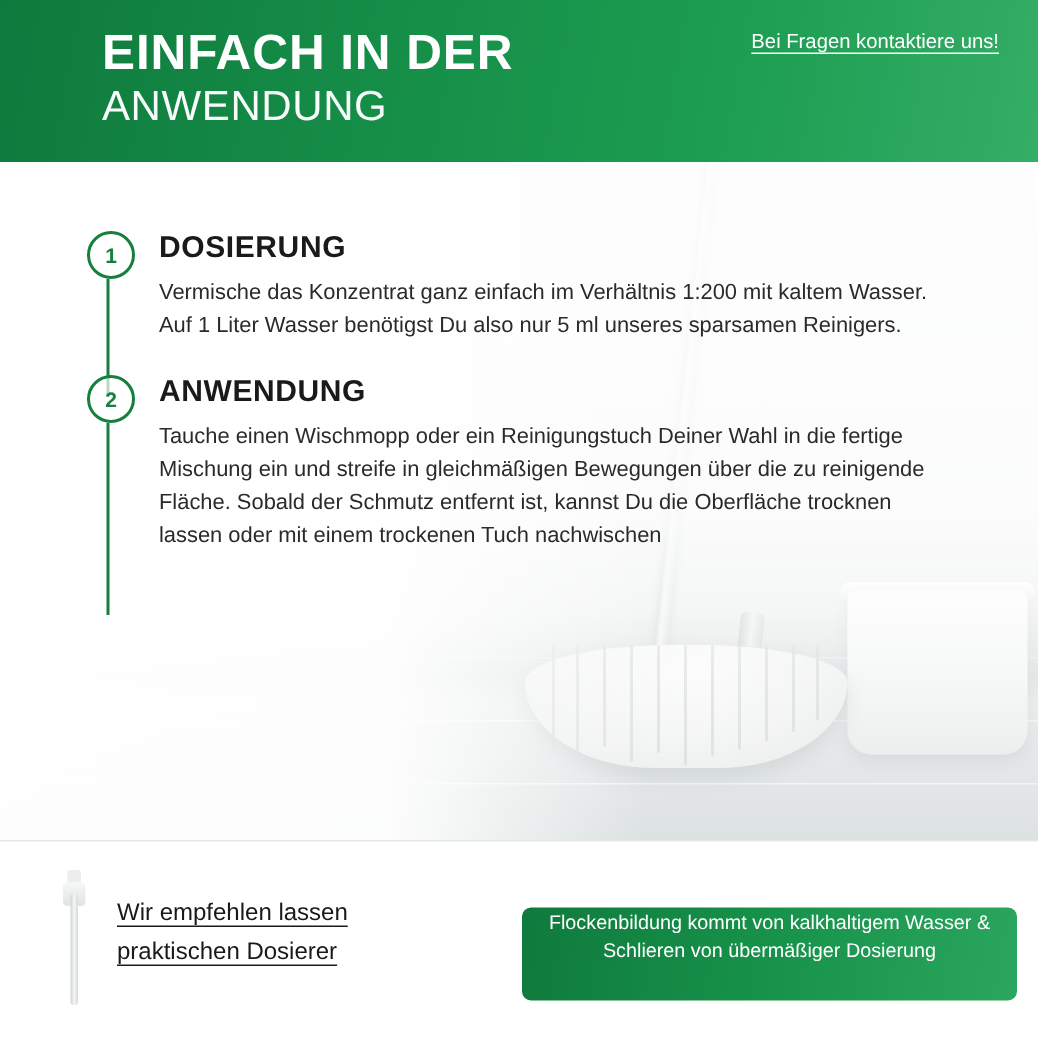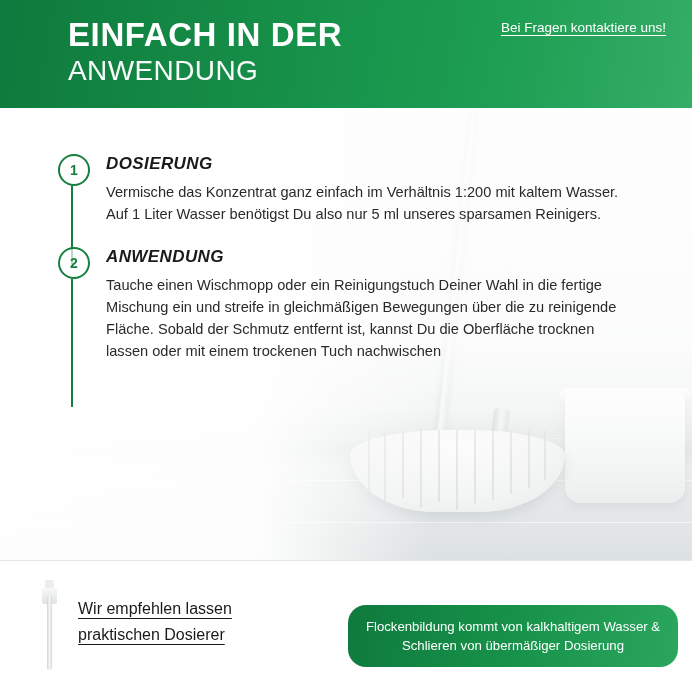--- a/index.html
+++ b/index.html
@@ -202,26 +202,25 @@
     background: rgba(255,255,255,0.7);
   }
   .step-rule {
     position: absolute;
     left: 13px;
     top: 32px;
     width: 2px;
     background: #15803d;
   }
   .step-title {
-    font-size: 17px;
+    font-size: 20px;
     font-weight: bold;
     color: #1a1a1a;
     letter-spacing: 0.4px;
     margin: 4px 0 7px 0;
-    font-style: italic;
   }
   .step-body {
     font-size: 14.6px;
     line-height: 22px;
     color: #2a2a2a;
     margin: 0;
     max-width: 545px;
   }
 
   
@@ -286,23 +285,23 @@
     text-underline-offset: 4px;
     cursor: pointer;
   }
   .tip-box {
     position: absolute;
     left: 348px;
     top: 45px;
     width: 330px;
     height: 62px;
     background: linear-gradient(100deg, #0f7a3d 0%, #17924a 50%, #2aa65e 100%);
-    border-radius: 18px;
+    border-radius: 6px;
     display: flex;
-    align-items: center;
+    align-items: flex-start;
     justify-content: center;
     padding: 0 14px;
     box-sizing: border-box;
   }
   .tip-text {
     font-size: 13.2px;
     line-height: 19px;
     color: #ffffff;
     text-align: center;
   }

